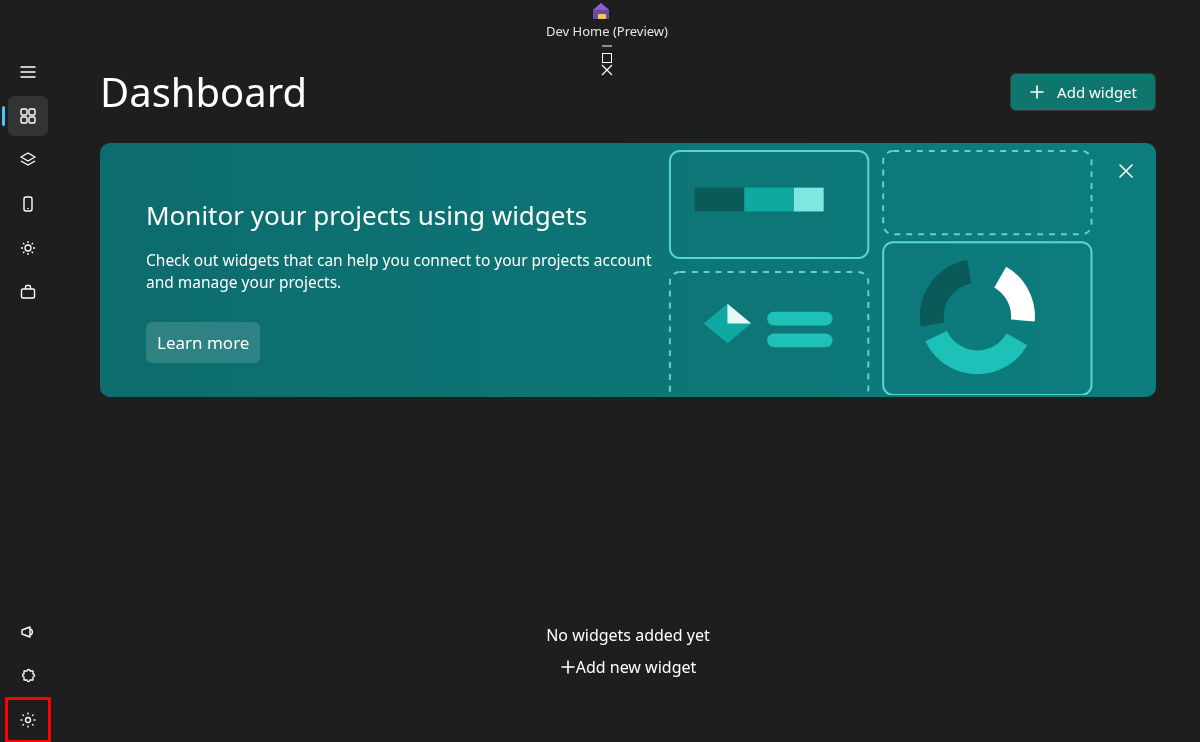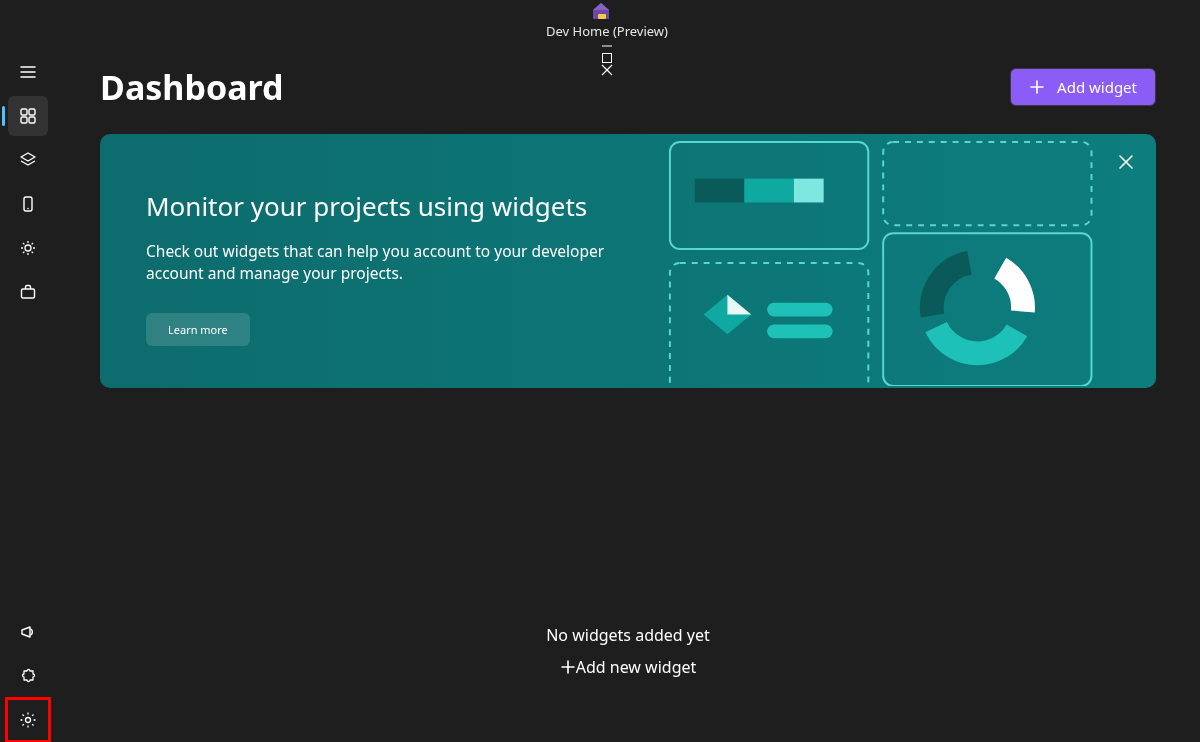--- a/index.html
+++ b/index.html
@@ -17,29 +17,29 @@
 
   .sidebar { width:56px; background:#1e1e1e; display:flex; flex-direction:column; align-items:center; padding-top:6px; }
   .sidebar .nav-item { width:40px; height:40px; border-radius:6px; display:flex; align-items:center; justify-content:center; margin:2px 0; color:#ddd; position:relative; }
   .sidebar .nav-item.selected { background:#333; }
   .sidebar .nav-item.selected::before { content:""; position:absolute; left:-6px; top:10px; bottom:10px; width:3px; background:#4cc2ff; border-radius:2px; }
   .sidebar .spacer { flex:1; }
   .sidebar .nav-item.hl { outline:3px solid #ff0000; outline-offset:0; border-radius:0; }
 
   .main { flex:1; padding:20px 44px 20px 44px; position:relative; }
   .header-row { display:flex; align-items:center; margin-bottom:24px; }
-  .page-title { font-size:34px; font-weight:700; }
+  .page-title { font-size:40px; font-weight:400; }
   .header-row .spacer { flex:1; }
-  .add-widget-btn { background:#8b5cf6; border:1px solid #3a3a3a; border-radius:6px; padding:8px 18px; display:flex; align-items:center; gap:12px; font-size:15px; color:#fff; }
+  .add-widget-btn { background:#0f766e; border:1px solid #3a3a3a; border-radius:6px; padding:8px 18px; display:flex; align-items:center; gap:12px; font-size:15px; color:#fff; }
 
   .banner { position:relative; background:linear-gradient(90deg,#0d6c6d 0%, #0d7d7e 100%); border-radius:10px; height:254px; overflow:hidden; display:flex; }
   .banner-text { padding:54px 0 0 46px; width:560px; }
   .banner-title { font-size:26px; font-weight:400; margin-bottom:16px; }
   .banner-sub { font-size:15.5px; line-height:1.45; max-width:510px; margin-bottom:28px; }
-  .learn-btn { background:rgba(255,255,255,0.14); border-radius:6px; padding:9px 22px; font-size:11px; color:#fff; display:inline-block; }
+  .learn-btn { background:rgba(255,255,255,0.14); border-radius:6px; padding:9px 11px; font-size:17px; color:#fff; display:inline-block; }
   .banner-close { position:absolute; top:20px; right:22px; color:#fff; }
 
   .banner-art { flex:1; position:relative; }
   .art-svg { position:absolute; inset:0; }
 
   .empty { position:absolute; left:0; right:0; top:580px; text-align:center; }
   .empty-title { font-size:16px; margin-bottom:10px; }
   .empty-add { font-size:16px; color:#fff; display:inline-flex; align-items:center; }
 
   button { background:none; border:none; color:inherit; cursor:pointer; font:inherit; }
@@ -142,21 +142,21 @@
         <svg width="16" height="16" viewBox="0 0 16 16">
             <path d="M8 2v12M2 8h12" stroke="#fff" stroke-width="1.6" stroke-linecap="round"></path>
           </svg>
         <span>Add widget</span>
       </button>
     </div>
 
     <div class="banner">
       <div class="banner-text">
         <div class="banner-title">Monitor your projects using widgets</div>
-        <div class="banner-sub">Check out widgets that can help you account to your developer account and manage your projects.</div>
+        <div class="banner-sub">Check out widgets that can help you connect to your projects account and manage your projects.</div>
         <button class="learn-btn">
           <span>Learn more</span>
         </button>
       </div>
       <div class="banner-art">
         <svg class="art-svg" viewBox="0 0 500 254">
 
           <rect x="10" y="8" width="200" height="108" rx="10" fill="none" stroke="#58d6d0" stroke-width="2"></rect>
           <rect x="35" y="45" width="50" height="24" fill="#0a5a5a"></rect>
           <rect x="85" y="45" width="50" height="24" fill="#0fa9a2"></rect>

